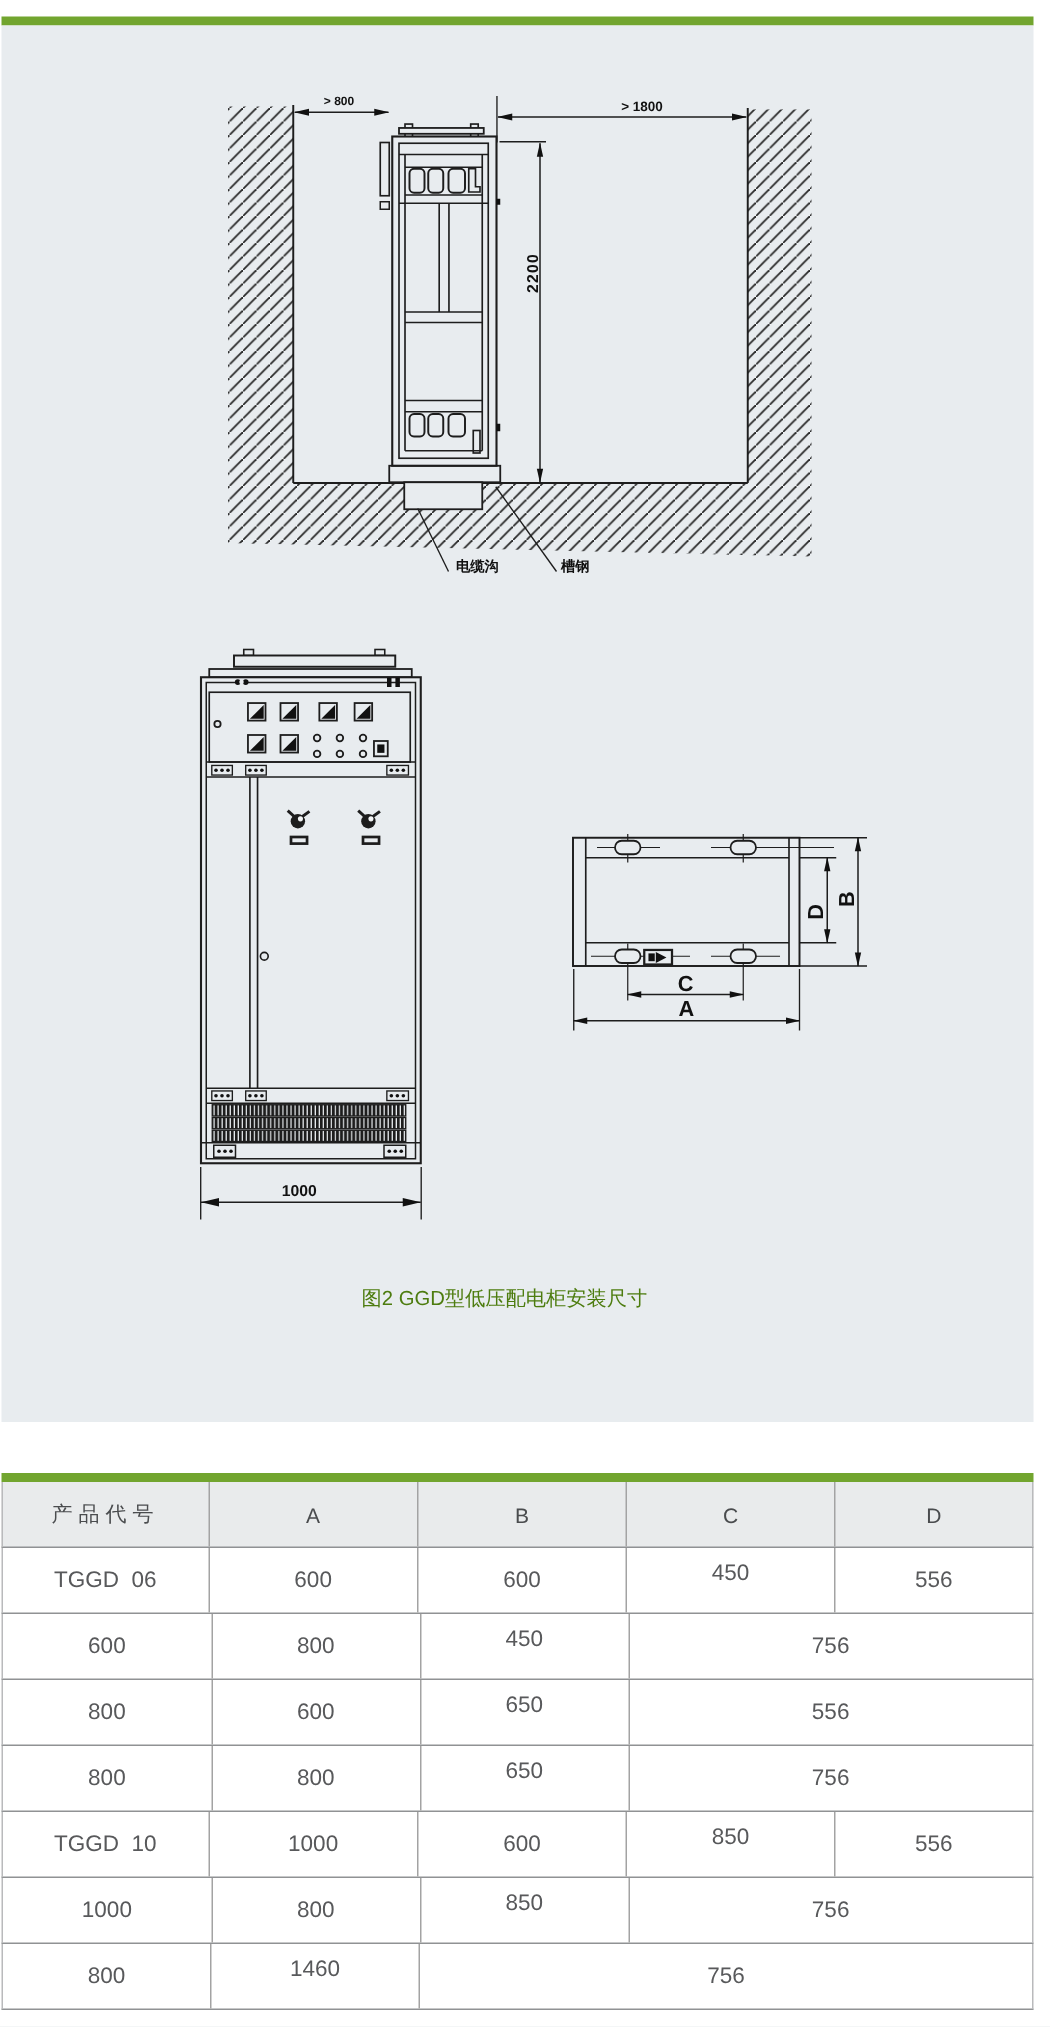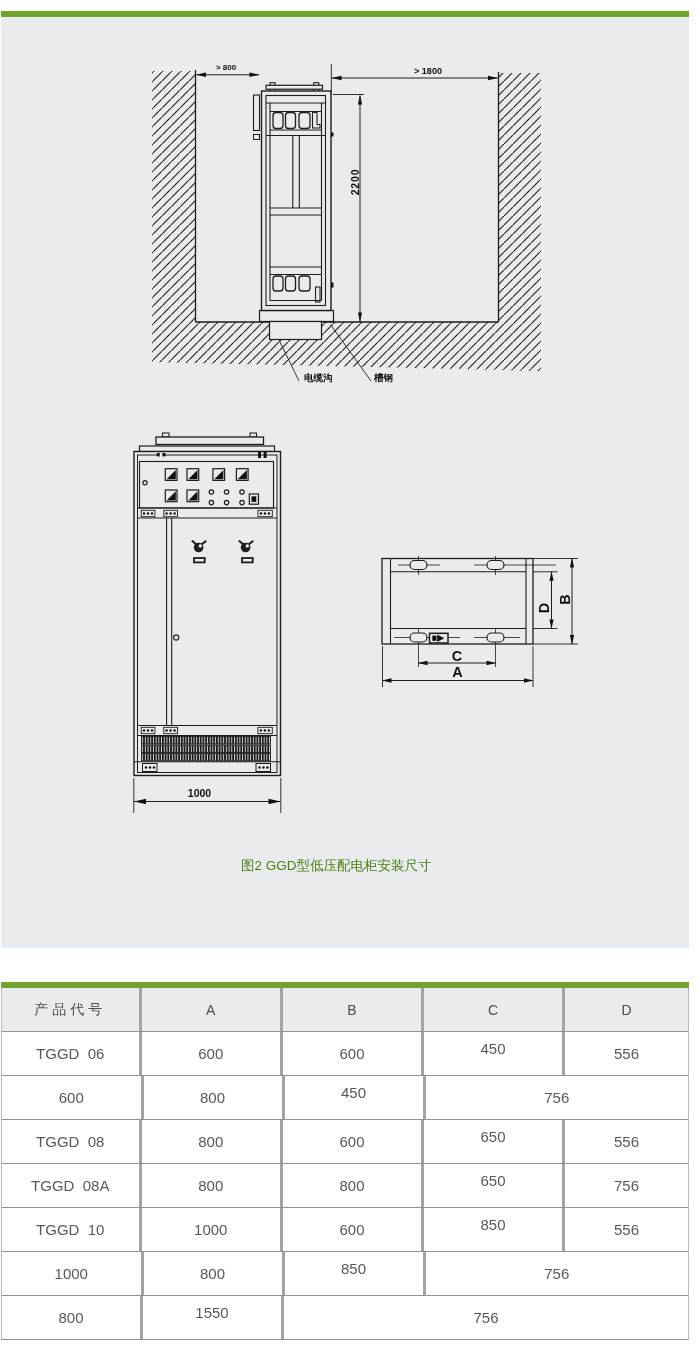--- a/index.html
+++ b/index.html
@@ -9,21 +9,21 @@
   #gb1{top:11px;height:6px;}
   #panel{position:absolute;left:1px;top:17px;width:688px;height:931px;background:#e8ecef;}
   #caption{position:absolute;left:241px;top:857px;font-size:13.5px;color:#4d7c0f;letter-spacing:0px;}
   #drawing{position:absolute;left:0;top:0;}
   
   #tbl{position:absolute;left:1px;top:982px;width:688px;}
   #tbl .gtop{height:6px;background:#72a52f;}
   .trow{display:flex;height:43px;border-bottom:1px solid #909294;
         border-left:1px solid #b9babc;border-right:1px solid #b9babc;}
   .trow div{display:flex;align-items:center;justify-content:center;
-        font-size:15px;color:#58595b;border-right:3px solid #a3a3a3;}
+        font-size:15px;color:#58595b;border-right:1px solid #a3a3a3;}
   .trow div:last-child{border-right:none;}
   .c1{width:136.5px;}
   .c2{width:138.5px;}
   .c3{width:138px;}
   .c4{width:138px;}
   .c5{flex:1;}
   .hrow{background:#e9ebec;}
   .hrow div{font-size:14px;color:#4a4c4e;}
   .hrow .c1{letter-spacing:4px;}
   .cup{position:relative;top:-5px;}
@@ -303,30 +303,28 @@
     </div>
  <div class="trow">
       <div class="c2">600</div>
       <div class="c3">800</div>
       <div class="c4">
         <span class="cup">450</span>
       </div>
       <div class="c5">756</div>
     </div>
  <div class="trow">
-      <div class="c1">TGGD&nbsp;&nbsp;08</div>
       <div class="c2">800</div>
       <div class="c3">600</div>
       <div class="c4">
         <span class="cup">650</span>
       </div>
       <div class="c5">556</div>
     </div>
  <div class="trow">
-      <div class="c1">TGGD&nbsp;&nbsp;08A</div>
       <div class="c2">800</div>
       <div class="c3">800</div>
       <div class="c4">
         <span class="cup">650</span>
       </div>
       <div class="c5">756</div>
     </div>
  <div class="trow">
       <div class="c1">TGGD&nbsp;&nbsp;10</div>
       <div class="c2">1000</div>
@@ -340,17 +338,17 @@
       <div class="c2">1000</div>
       <div class="c3">800</div>
       <div class="c4">
         <span class="cup">850</span>
       </div>
       <div class="c5">756</div>
     </div>
  <div class="trow">
       <div class="c3">800</div>
       <div class="c4">
-        <span class="cup">1550</span>
+        <span class="cup">1460</span>
       </div>
       <div class="c5">756</div>
     </div>
 </div>
 
 </body></html>

